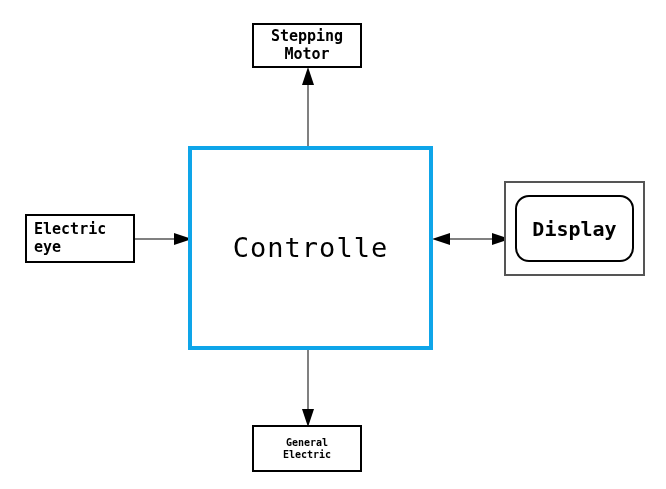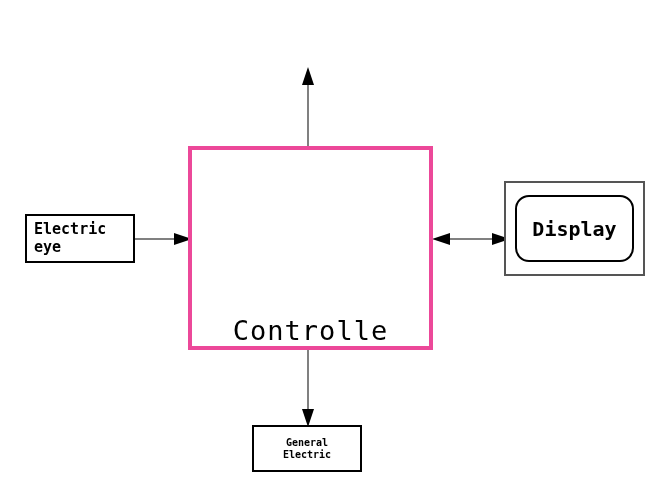--- a/index.html
+++ b/index.html
@@ -33,22 +33,21 @@
     letter-spacing: 0px;
   }
 
   
   .node-thin {
     border: 2px solid #000000;
   }
 
   
   .node-thick {
-    border: 4px solid #ec4899;
-    align-items: flex-end;
+    border: 4px solid #0ea5e9;
   }
 
   
   #node-stepping-motor {
     left: 252px;
     top: 23px;
     width: 110px;
     height: 45px;
   }
   #node-stepping-motor .label {
@@ -165,20 +164,24 @@
     </svg>
   </div>
 
   <div class="connector" id="conn-down" style="left:300px; top:348px; width:16px; height:80px;">
     <svg width="16" height="80" viewBox="0 0 16 80">
       <line x1="8" y1="0" x2="8" y2="62" stroke="#808080" stroke-width="2"></line>
       <polygon points="8,79 2,61 14,61" fill="#000000"></polygon>
     </svg>
   </div>
 
+  <div class="node node-thin" id="node-stepping-motor">
+    <span class="label">Stepping
+Motor</span>
+  </div>
 
   <div class="node node-thick" id="node-controller">
     <span class="label">Controlle</span>
   </div>
 
   <div class="node node-thin" id="node-electric-eye">
     <span class="label">Electric
 eye</span>
   </div>
 

